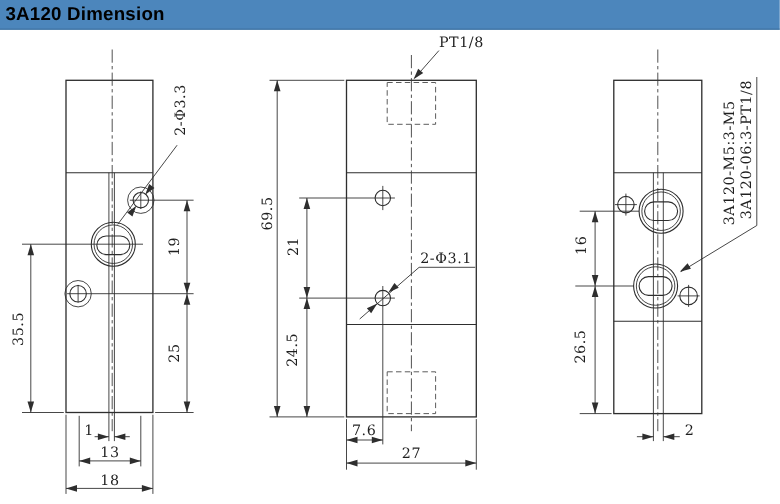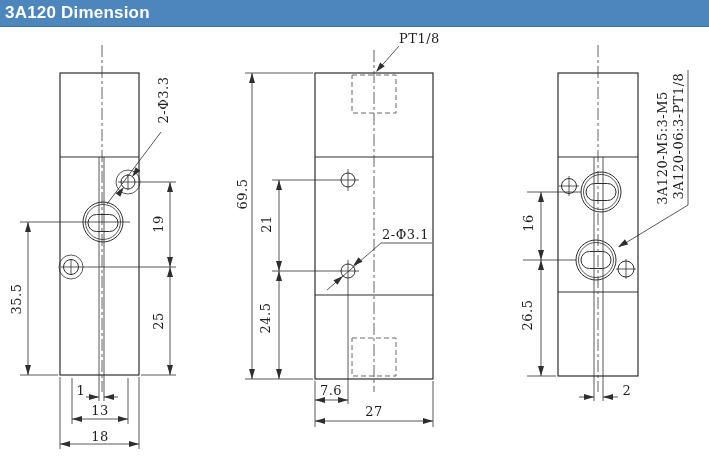--- a/index.html
+++ b/index.html
@@ -1,20 +1,20 @@
 <!DOCTYPE html>
 <html><head>
 <meta charset="utf-8">
 <style>
   html,body{margin:0;padding:0;background:#ffffff;}
   .stage{position:relative;width:709px;height:458px;background:#ffffff;overflow:hidden;
          font-family:"DejaVu Serif", serif;}
   .titlebar{position:absolute;left:0;top:0;width:709px;height:27px;background:#4C86BC;
             border-bottom:1px solid #3c6f9e;box-sizing:border-box;}
-  .titlebar span{display:block;padding:3px 0 0 5px;color:#ffffff;
+  .titlebar span{display:block;padding:3px 0 0 5px;color:#000000;
                  font-family:"Liberation Sans", sans-serif;font-weight:bold;font-size:17px;
                  letter-spacing:0.2px;}
   svg{position:absolute;left:0;top:0;}
   svg text{font-family:"DejaVu Serif", serif;font-size:13px;fill:#1f1f1f;letter-spacing:0.5px;}
   .thick{stroke:#2e2e2e;stroke-width:1.2;fill:none;}
   .thin{stroke:#2e2e2e;stroke-width:0.8;fill:none;}
   .med{stroke:#2e2e2e;stroke-width:1;fill:none;}
   .dash{stroke:#5a5a5a;stroke-width:0.9;fill:none;stroke-dasharray:5 3;}
   .cl{stroke:#3a3a3a;stroke-width:0.8;fill:none;stroke-dasharray:12 3 3 3;}
   .arr{fill:#2e2e2e;stroke:none;}

